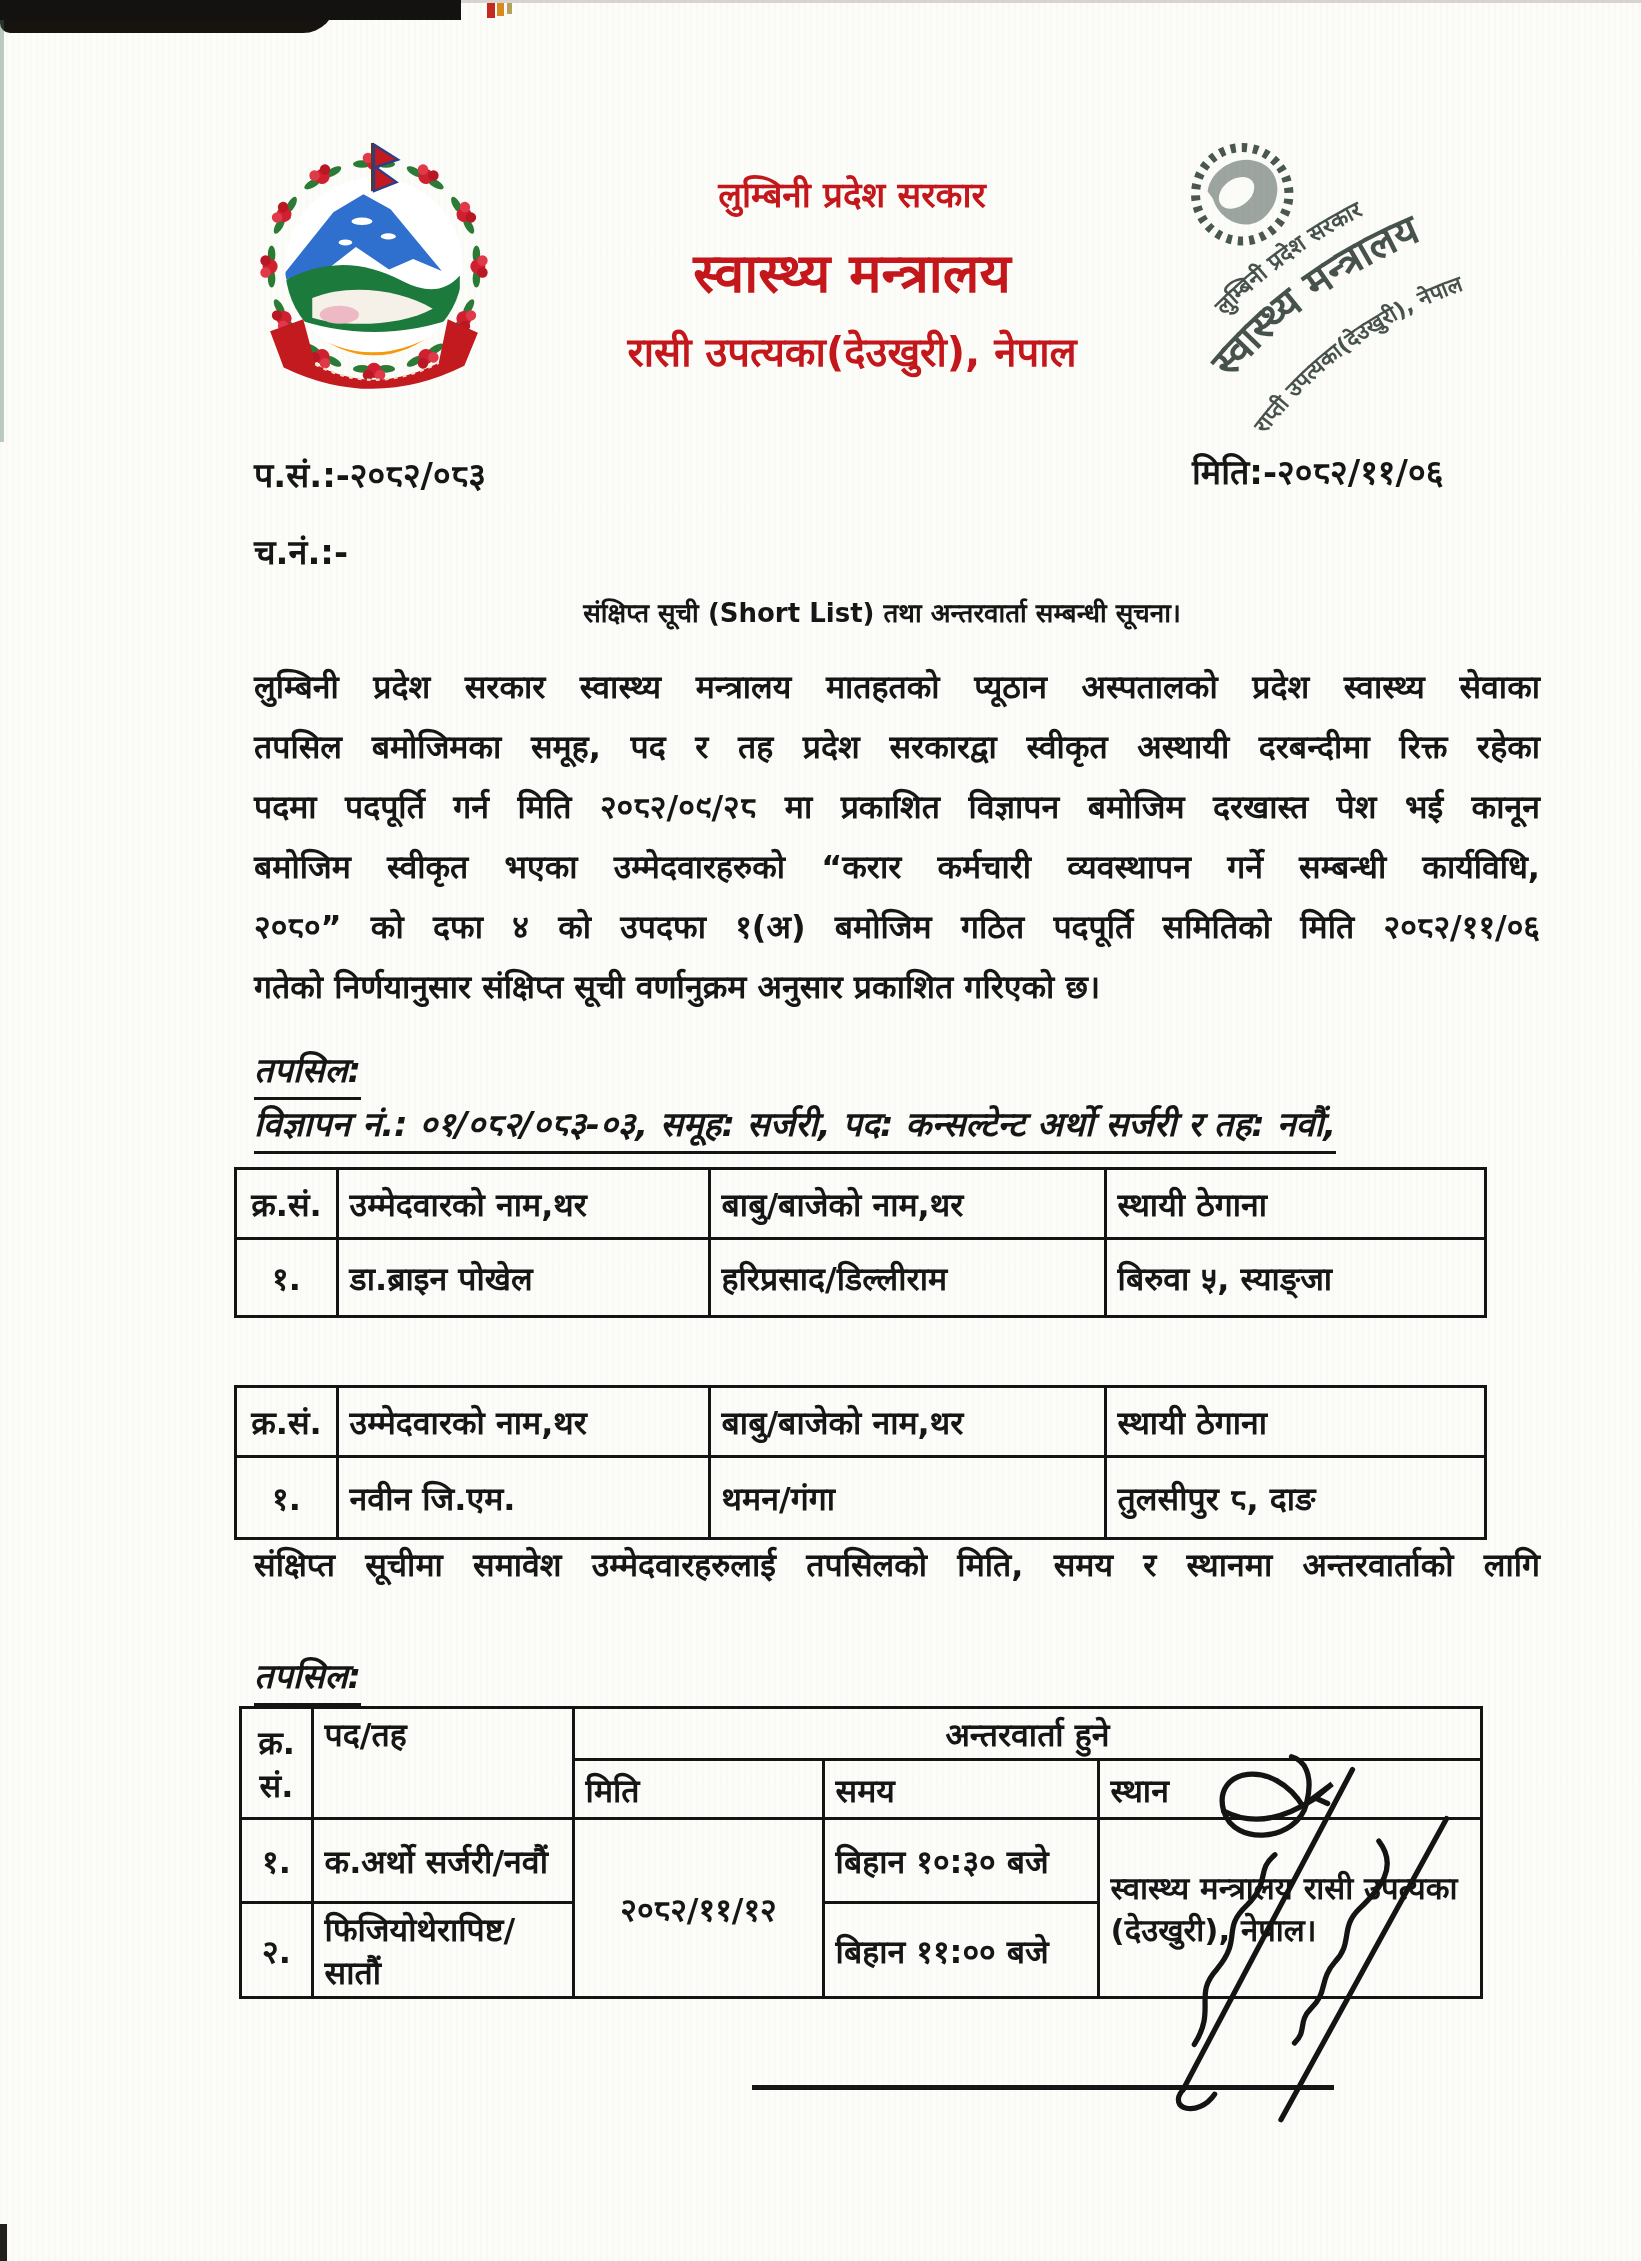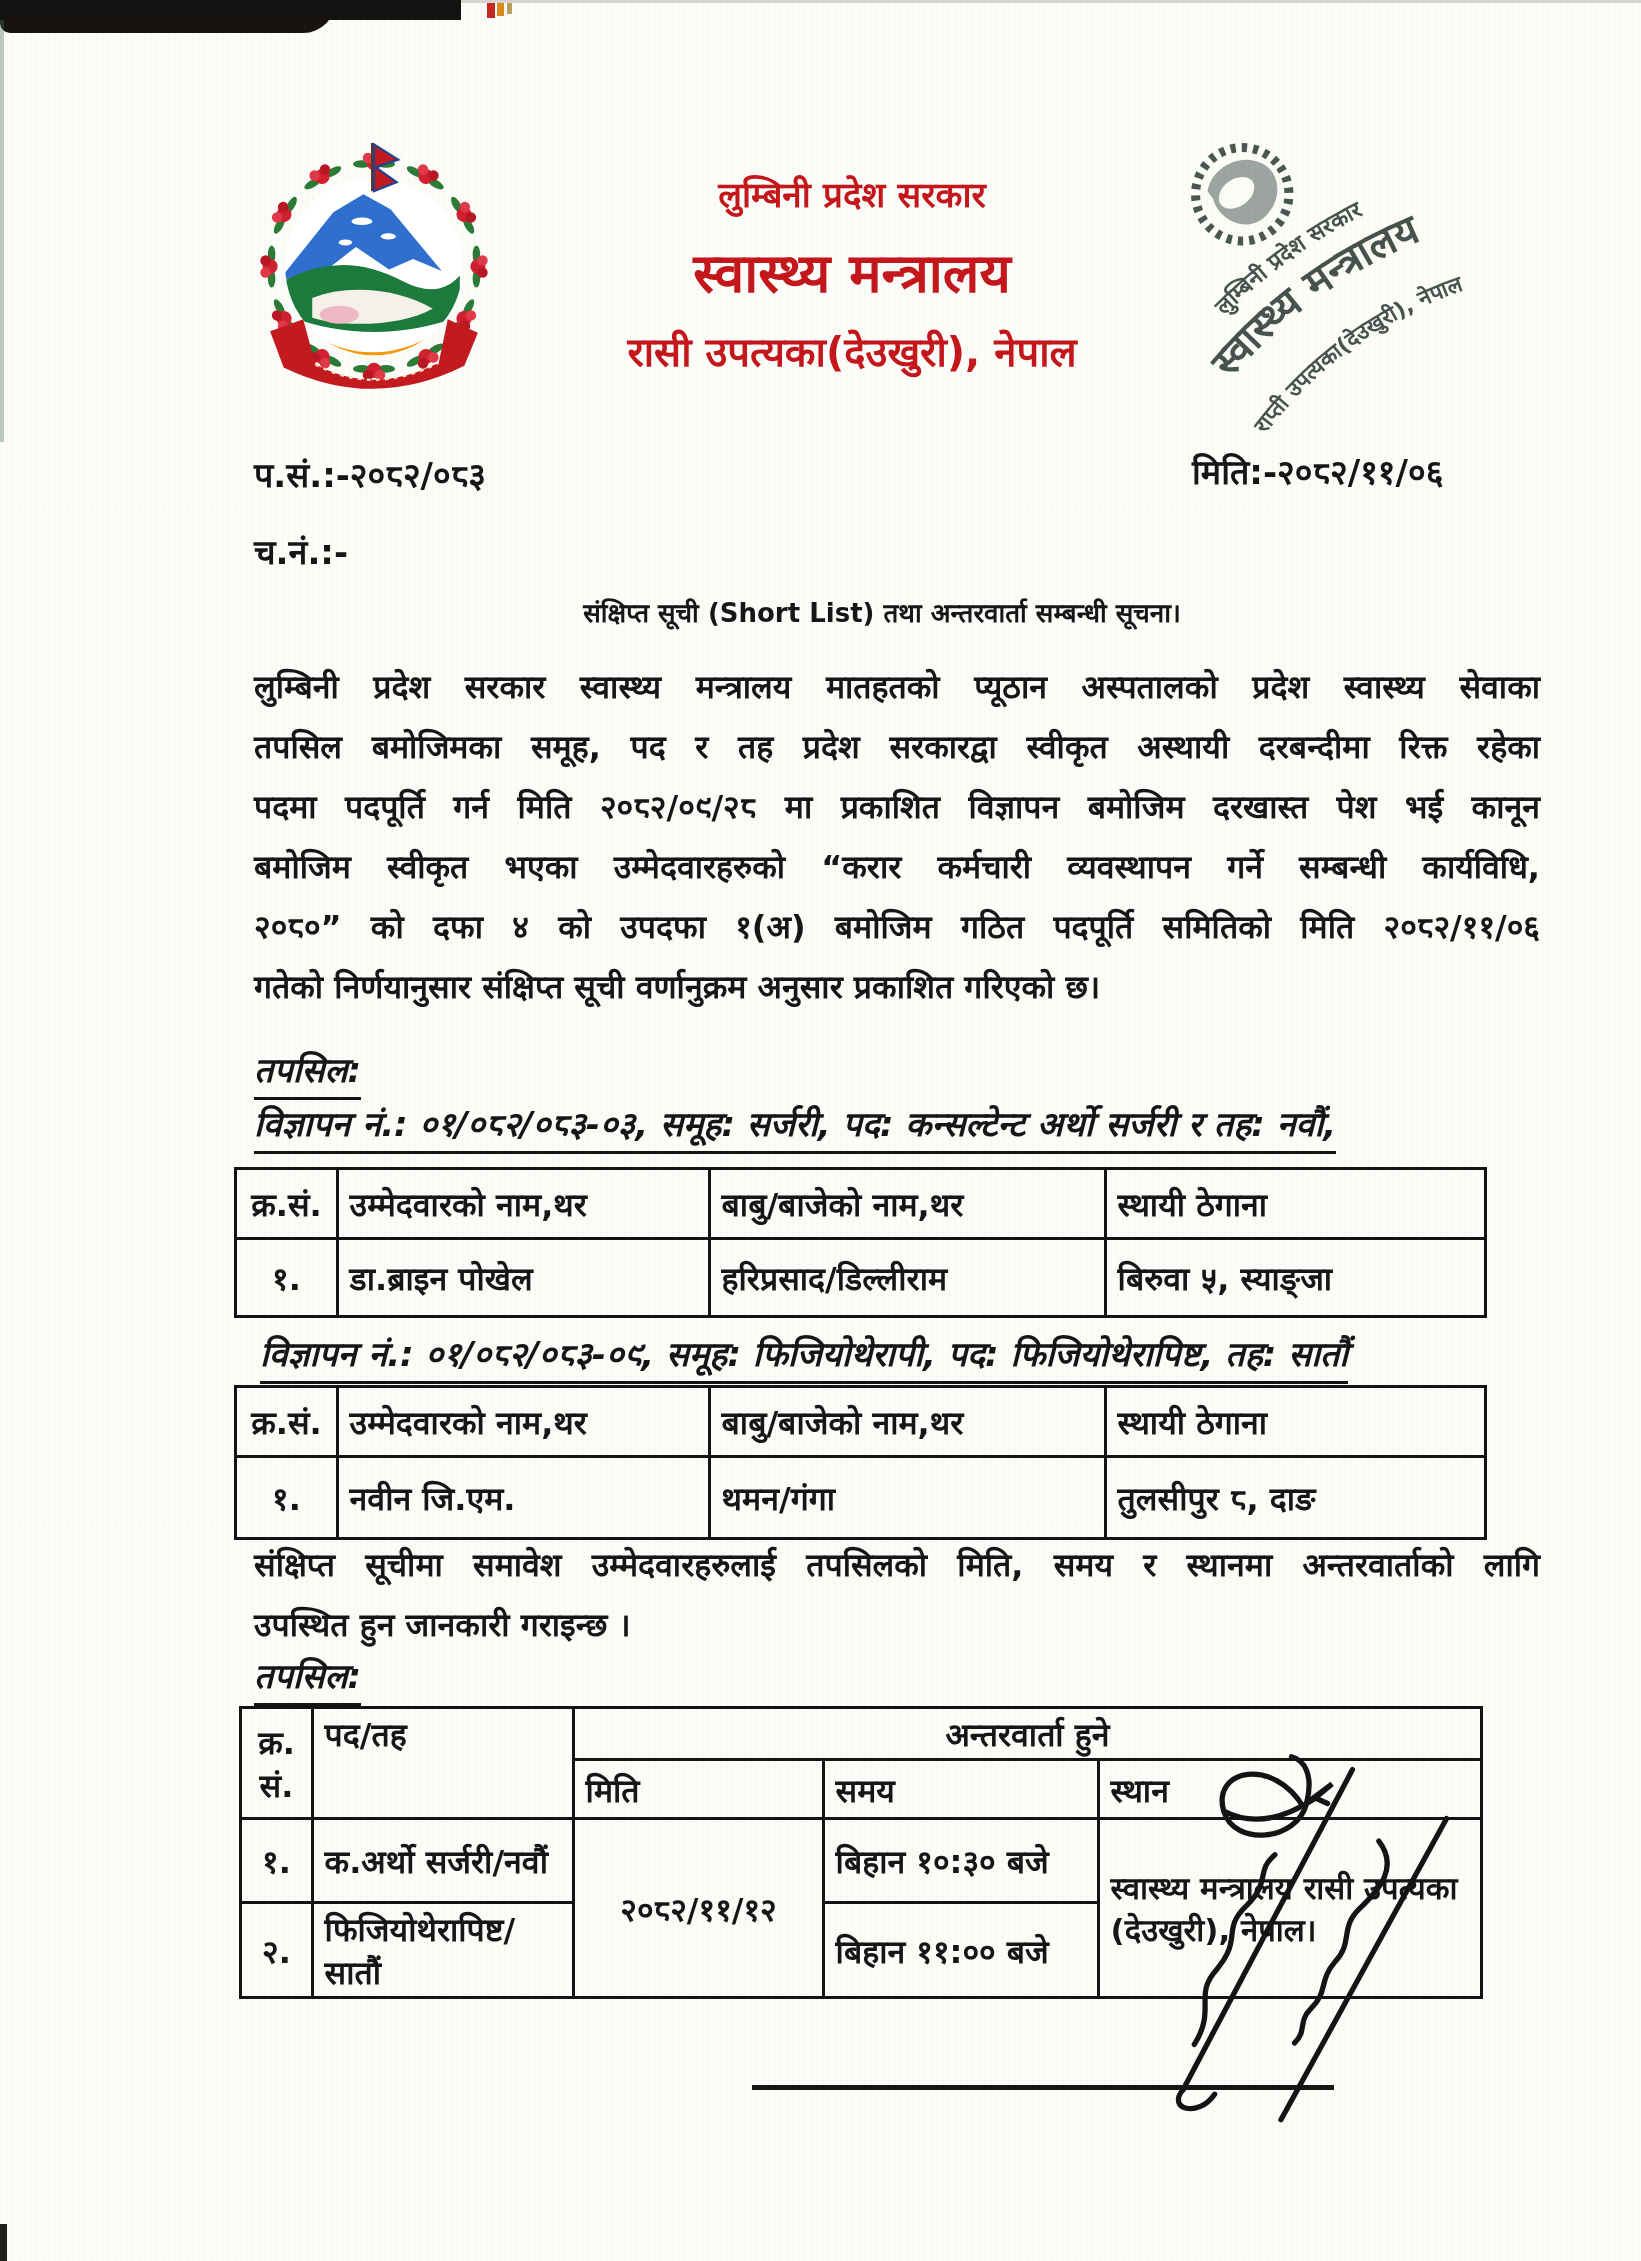--- a/index.html
+++ b/index.html
@@ -200,21 +200,20 @@
     </tr>
     <tr class="data">
       <td class="cnum">१.</td>
       <td>डा.ब्राइन पोखेल</td>
       <td>हरिप्रसाद/डिल्लीराम</td>
       <td>बिरुवा ५, स्याङ्जा</td>
     </tr>
   </tbody>
     </table>
 
-  <div class="abs ad2-head"><span class="ulabel">विज्ञापन नं.: ०१/०८२/०८३-०९, समूह: फिजियोथेरापी, पद: फिजियोथेरापिष्ट, तह: सातौं</span></div>
 
   <table class="doc t2">
     <colgroup>
         <col style="width:102px">
         <col style="width:372px">
         <col style="width:396px">
         <col style="width:380px">
       </colgroup>
     <tbody>
         <tr class="head">
@@ -227,21 +226,20 @@
       <td class="cnum">१.</td>
       <td>नवीन जि.एम.</td>
       <td>थमन/गंगा</td>
       <td>तुलसीपुर ८, दाङ</td>
     </tr>
   </tbody>
     </table>
 
   <div class="abs notice">
     <div class="ln first">संक्षिप्त सूचीमा समावेश उम्मेदवारहरुलाई तपसिलको मिति, समय र स्थानमा अन्तरवार्ताको लागि</div>
-    <div class="ln">उपस्थित हुन जानकारी गराइन्छ ।</div>
   </div>
 
   <div class="abs tapasil2"><span class="ulabel">तपसिल:</span></div>
 
   <table class="doc t3">
     <colgroup>
         <col style="width:72px">
         <col style="width:261px">
         <col style="width:250px">
         <col style="width:275px">

